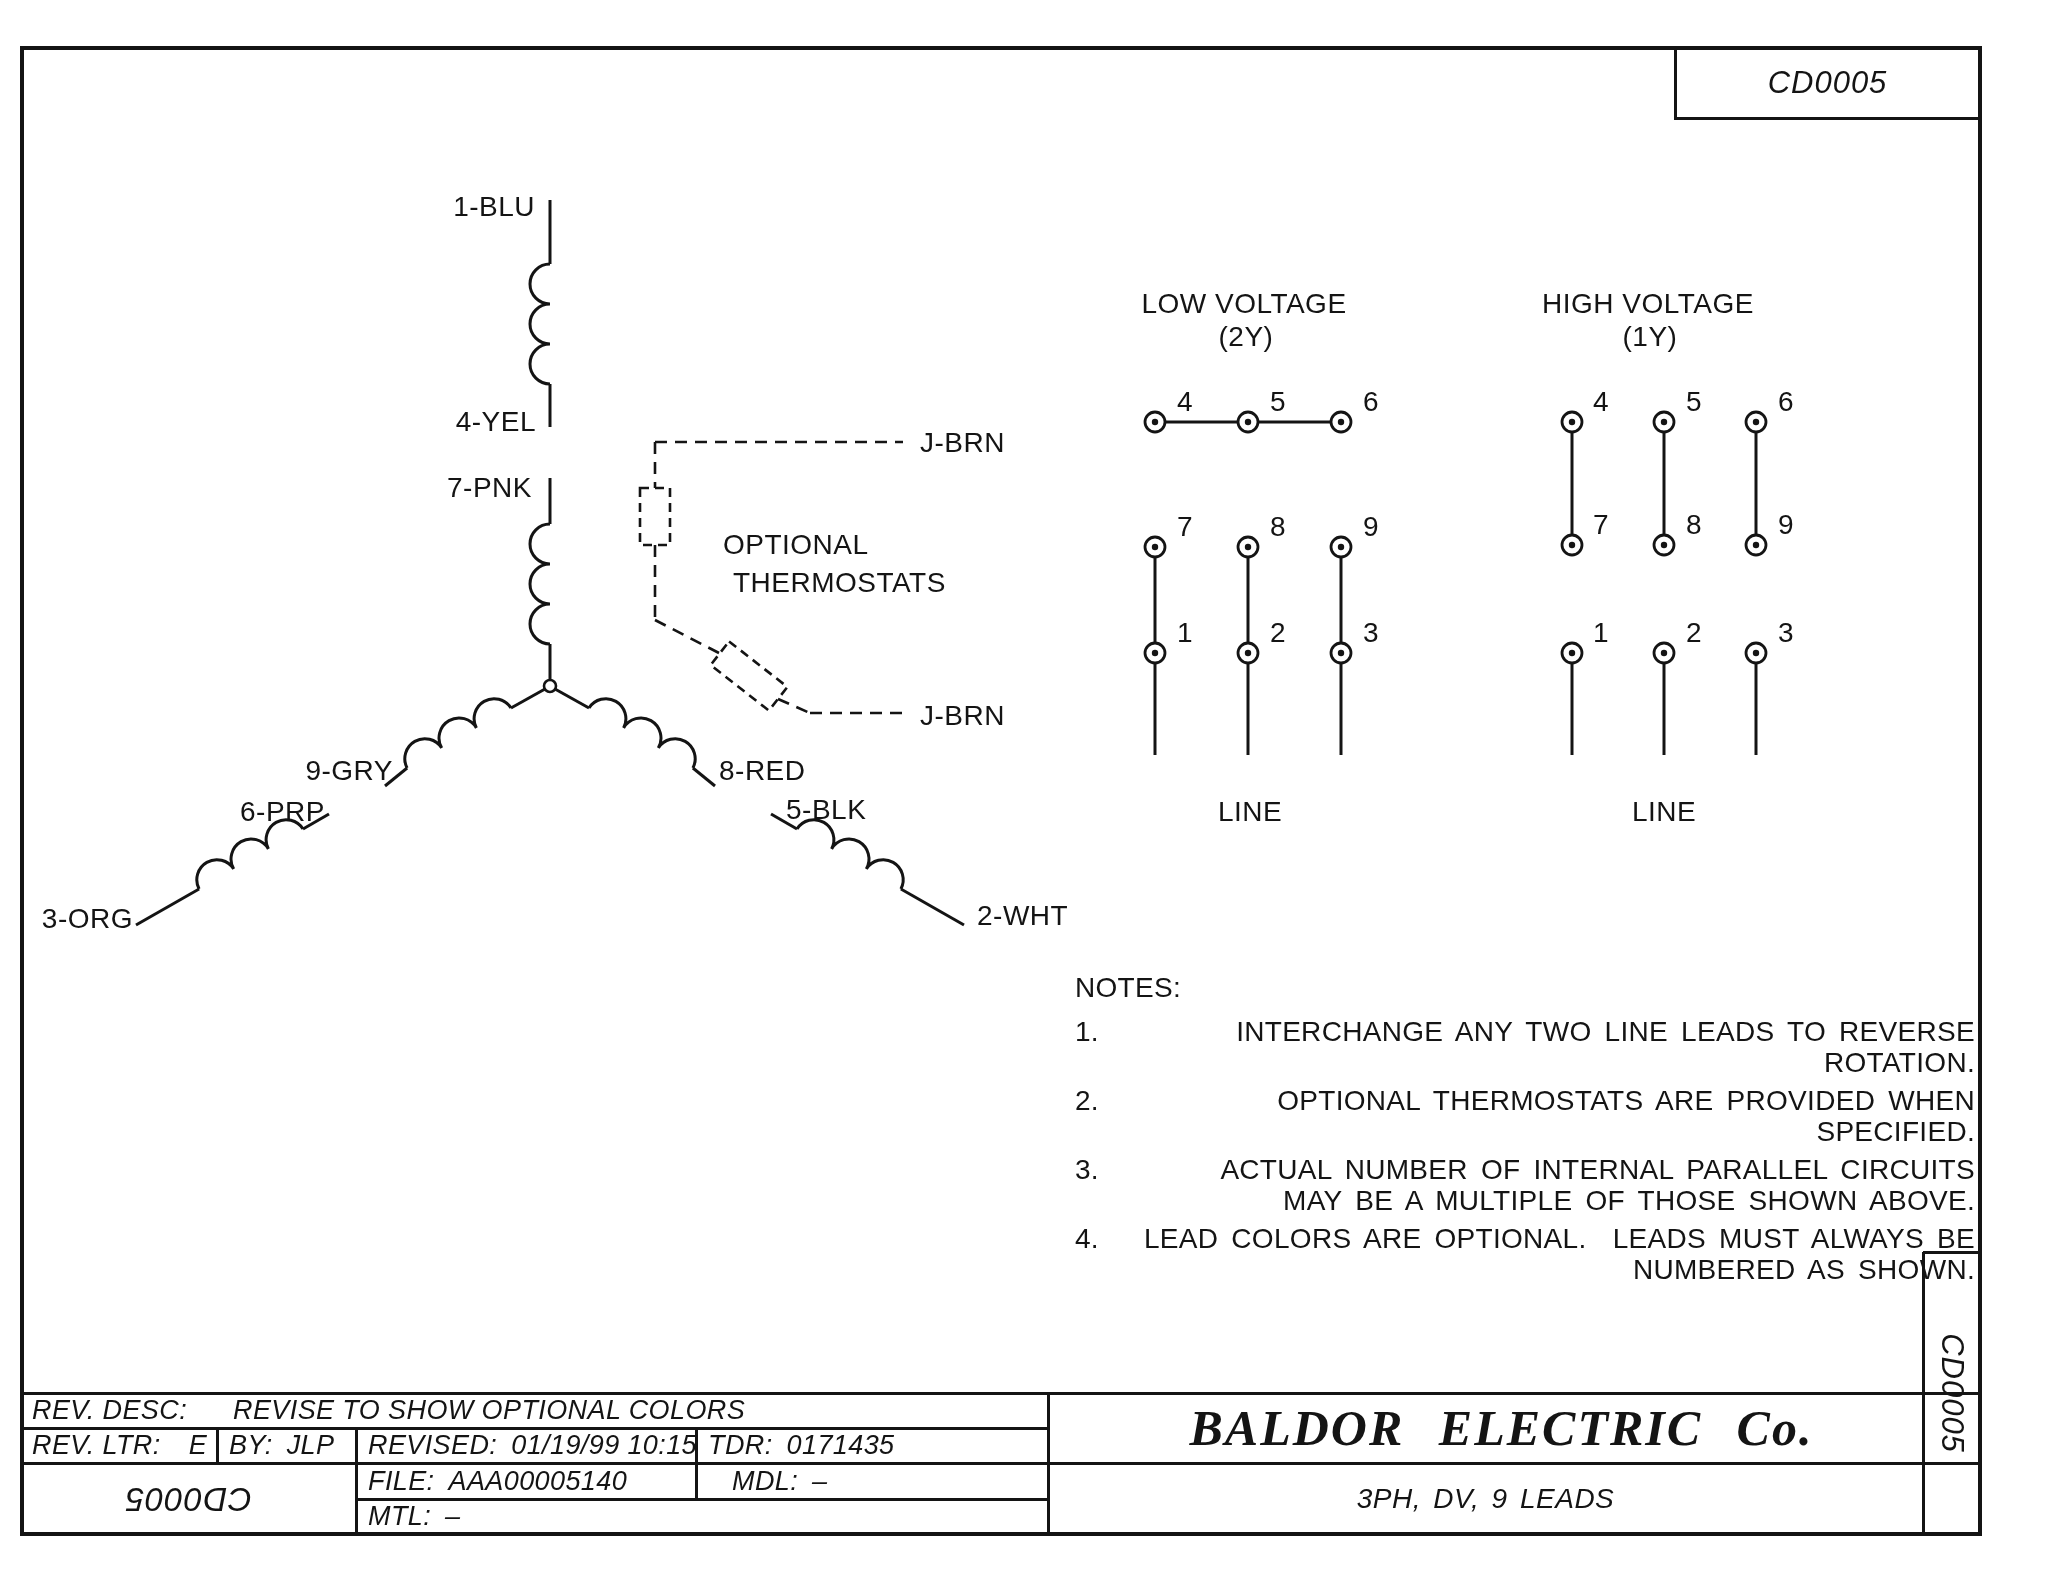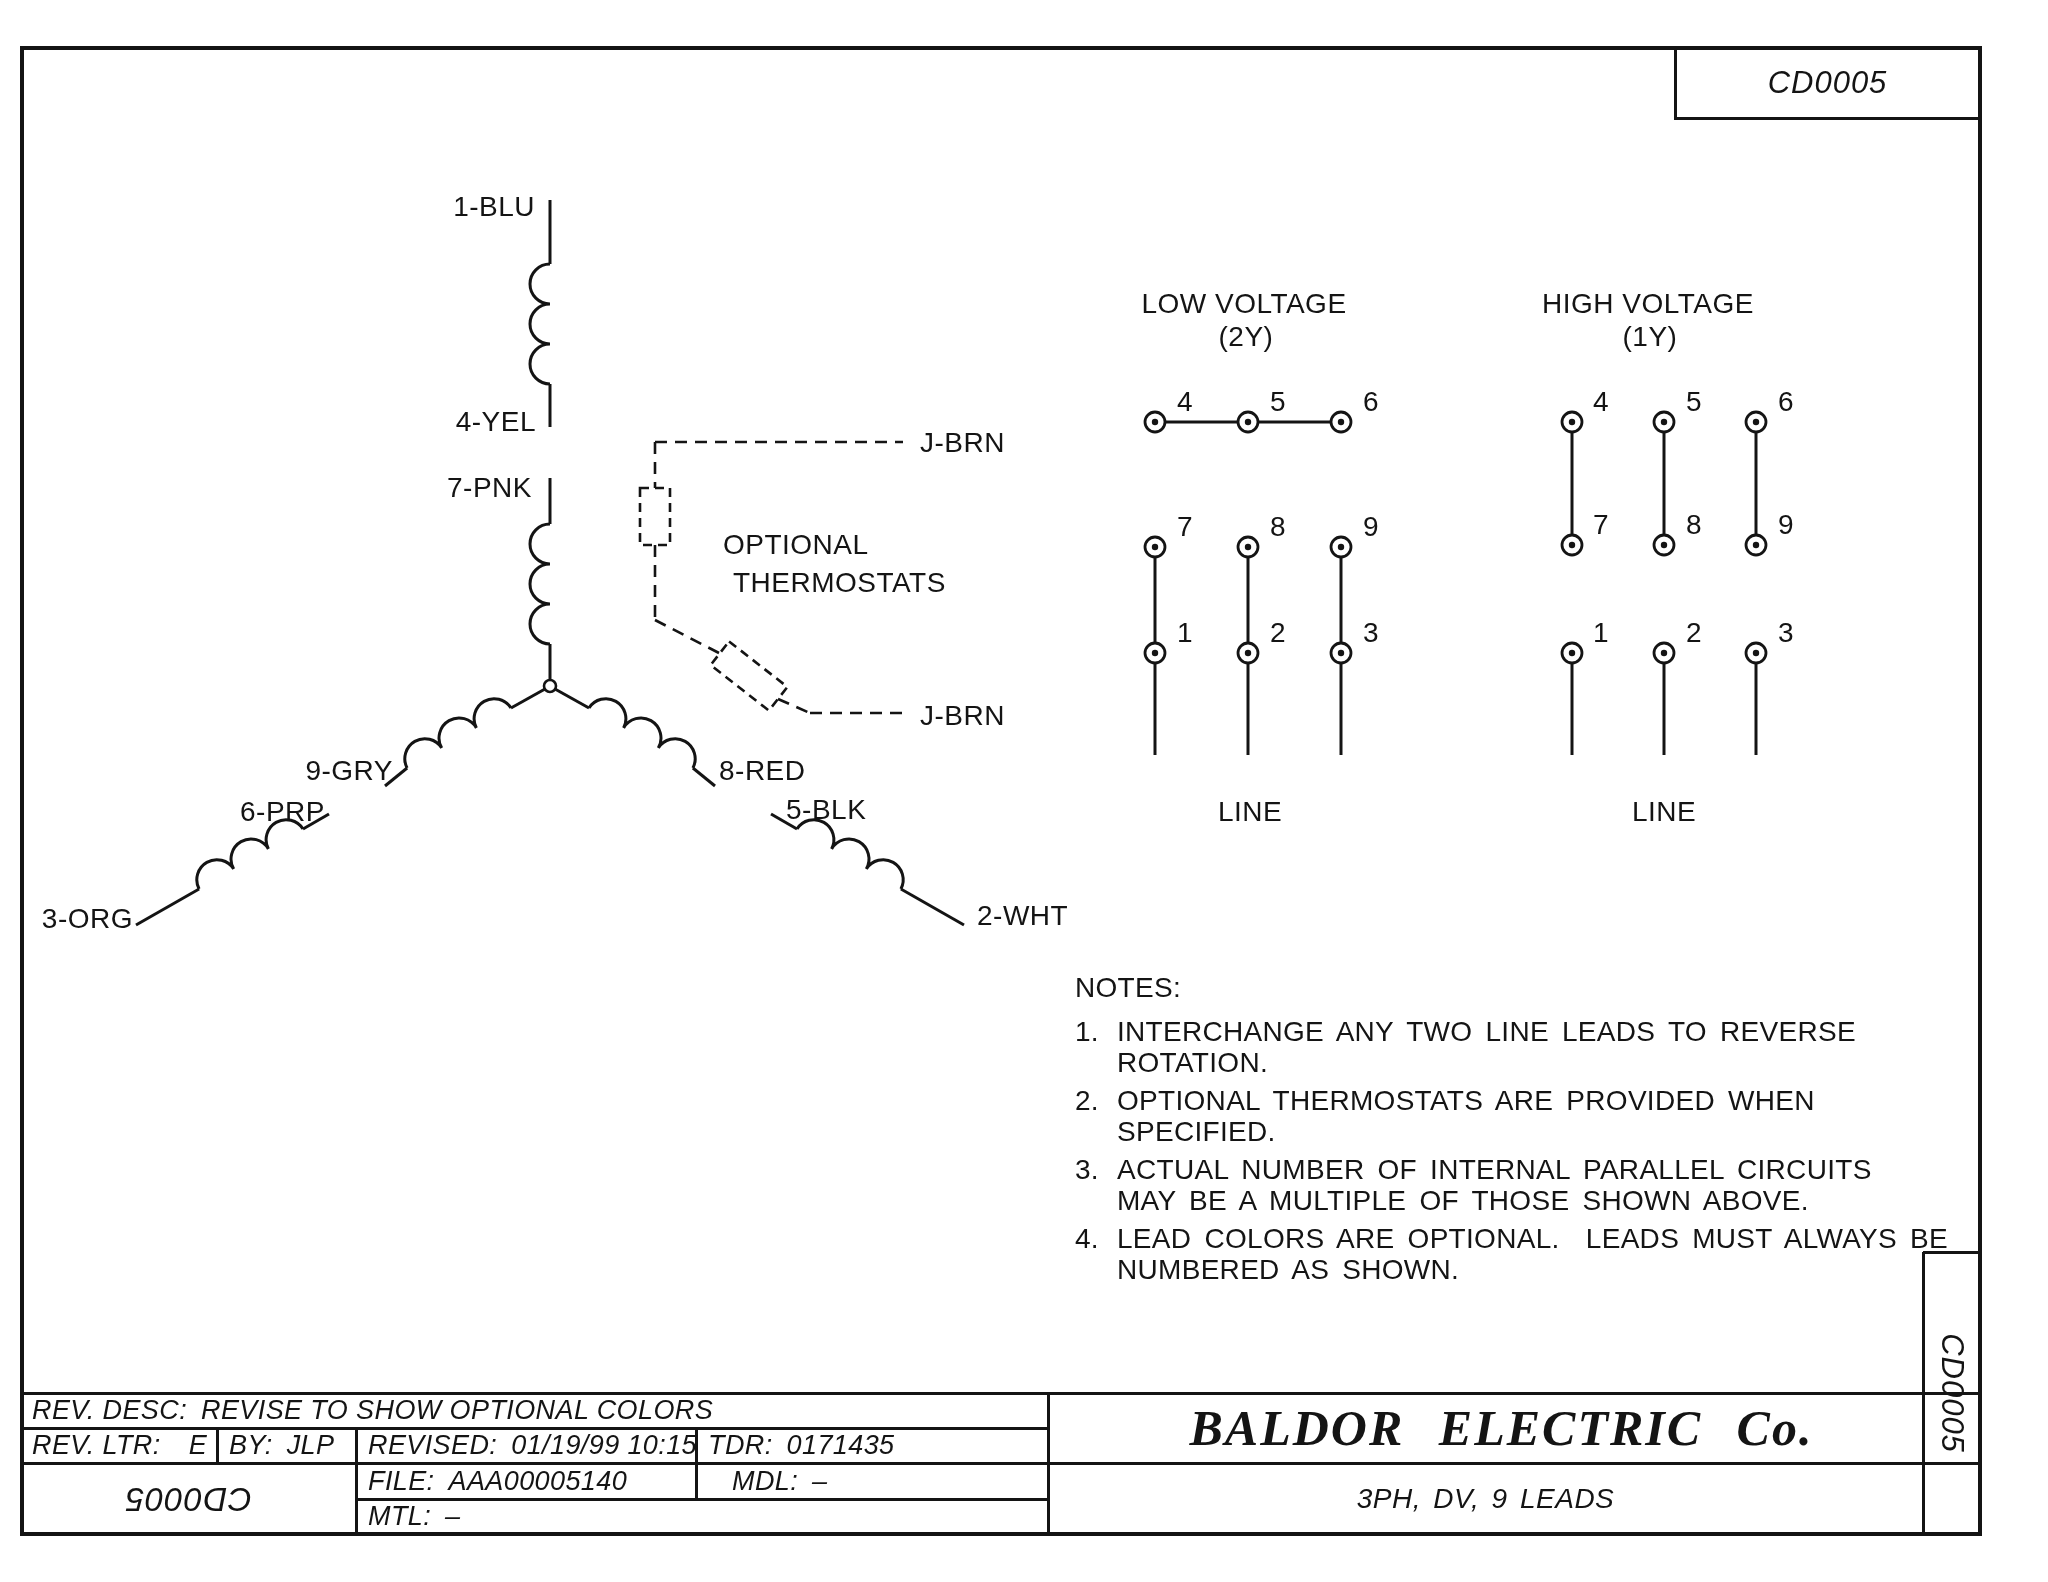--- a/index.html
+++ b/index.html
@@ -35,21 +35,21 @@
   .cd-flipped{justify-content:center;}
   .cd-flipped span{transform:rotate(180deg);font-size:33px;letter-spacing:1px;}
   .company-cell{justify-content:center;font-family:"Liberation Serif", serif;
     font-size:50px;font-weight:bold;letter-spacing:2px;word-spacing:20px;}
   .desc-cell{justify-content:center;font-size:28px;letter-spacing:.5px;word-spacing:4px;}
   .notes{position:absolute;left:1075px;top:972px;width:900px;z-index:2;
     font-size:28px;letter-spacing:.3px;word-spacing:5px;}
   .notes-heading{margin-bottom:12px;}
   .note-item{display:flex;margin-bottom:7px;line-height:31px;}
   .note-num{width:42px;flex:0 0 42px;}
-  .note-lines{flex:1;}
+  .note-lines{flex:1;text-align:right;}
   .note-line{white-space:pre;}
 </style>
 </head>
 <body>
 
 <div class="page">
 
   <svg class="linework" width="2048" height="1582" viewBox="0 0 2048 1582">
 
     <rect class="frame" x="22" y="48" width="1958" height="1486"></rect>
@@ -264,21 +264,21 @@
     </div>
     <div class="note-item">
       <div class="note-num">4.</div>
       <div class="note-lines">
         <div class="note-line">LEAD COLORS ARE OPTIONAL.  LEADS MUST ALWAYS BE</div>
         <div class="note-line">NUMBERED AS SHOWN.</div>
       </div>
     </div>
   </div>
 
-  <div class="overlay cell" style="left:32px;top:1393px;width:1000px;height:35px;">
+  <div class="overlay cell" style="left:32px;top:1393px;width:1000px;height:35px;gap:32px;">
     <span class="lbl">REV. DESC:</span>
     <span>REVISE TO SHOW OPTIONAL COLORS</span>
   </div>
 
   <div class="overlay cell" style="left:32px;top:1428px;width:180px;height:35px;gap:14px;">
     <span class="lbl">REV. LTR:</span>
     <span>E</span>
   </div>
   <div class="overlay cell" style="left:229px;top:1428px;width:125px;height:35px;">
     <span class="lbl">BY:</span>

